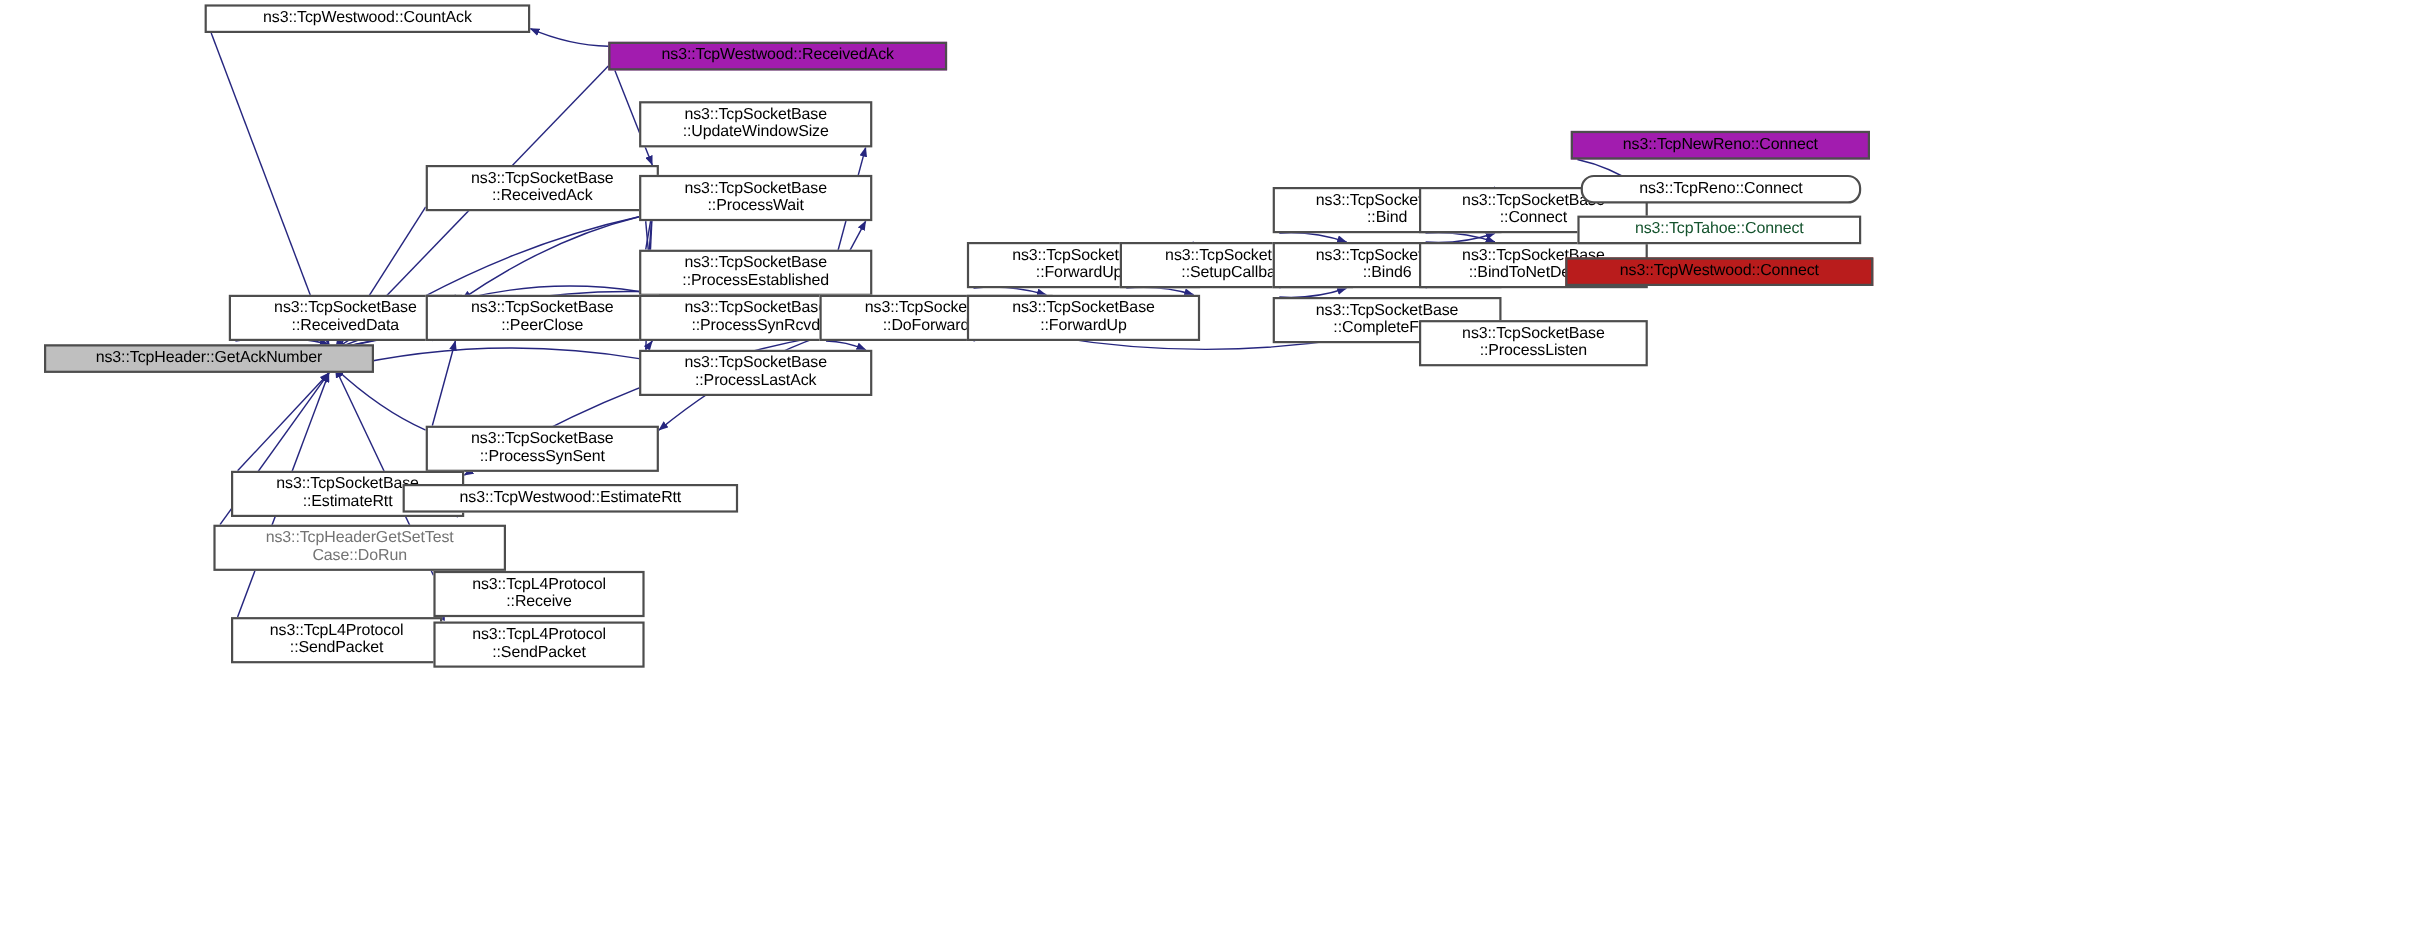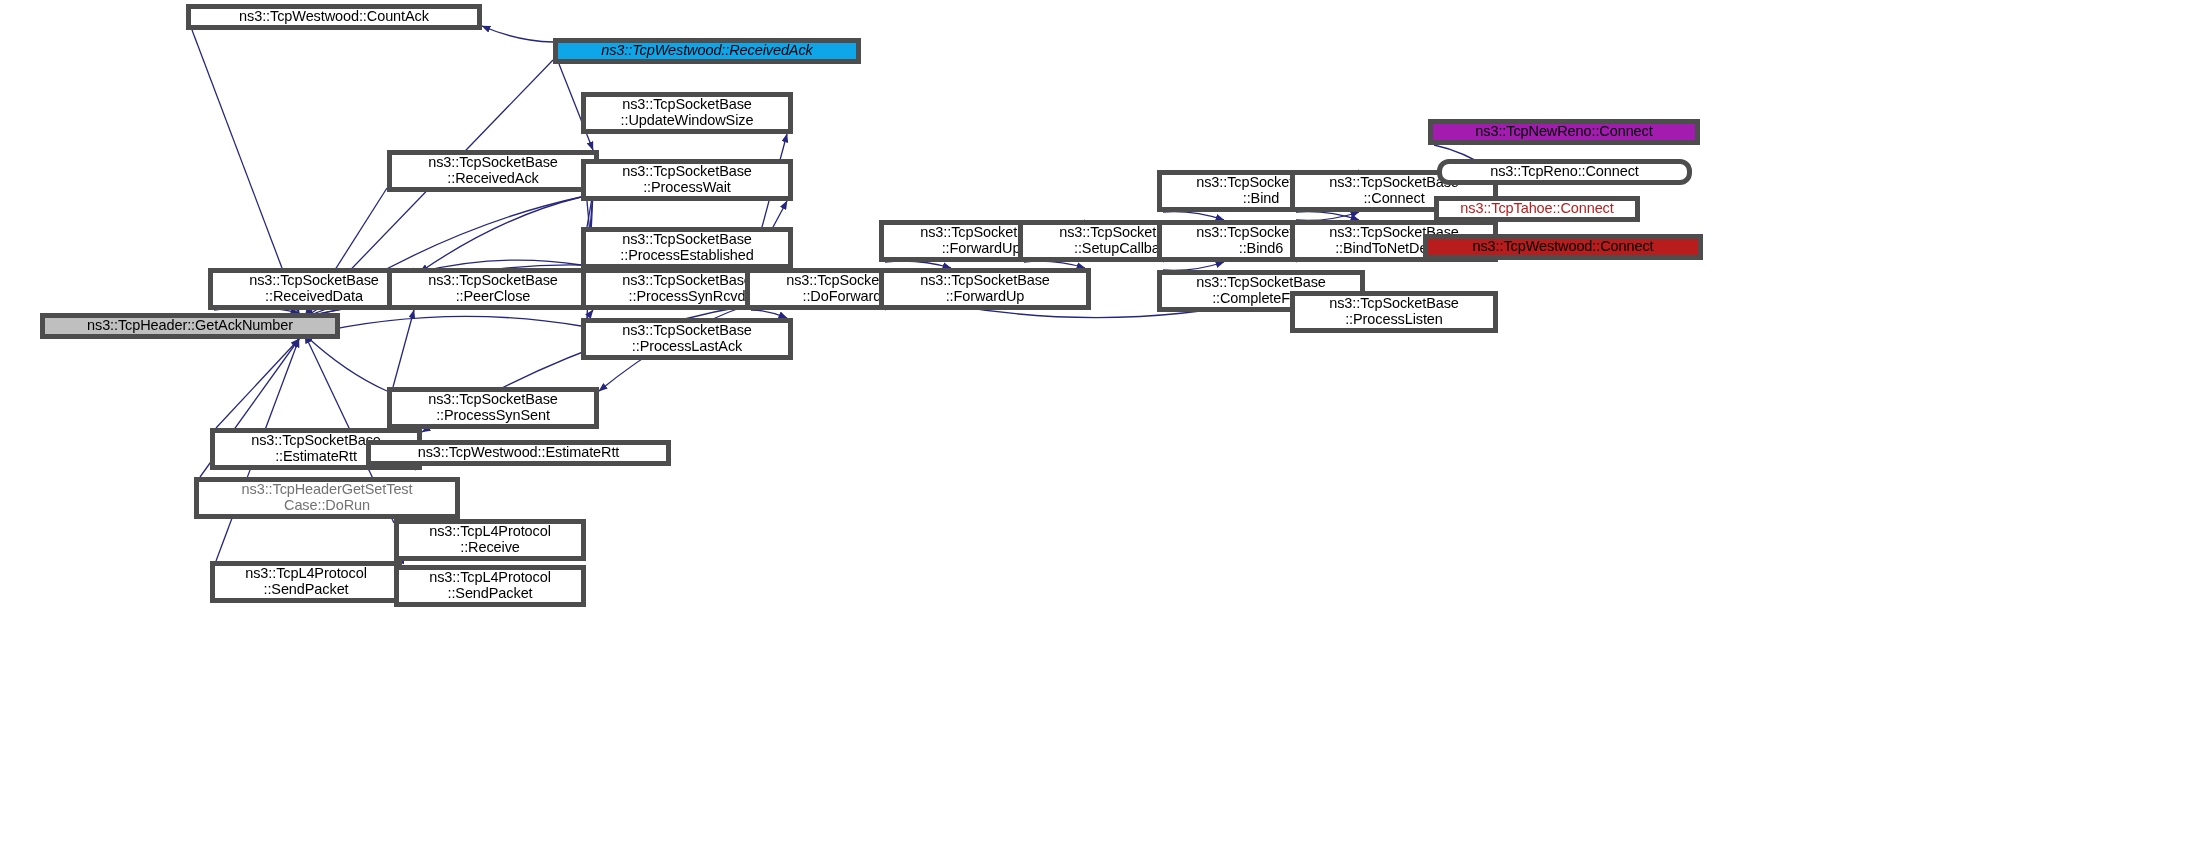--- a/index.html
+++ b/index.html
@@ -20,21 +20,21 @@
     position: absolute;
     left: 0;
     top: 0;
     width: 2205px;
     height: 852px;
     pointer-events: none;
   }
   .gnode {
     position: absolute;
     box-sizing: border-box;
-    border: 5px solid #c4b5fd;
+    border: 2px solid #c4b5fd;
     background: #ffffff;
     color: #000000;
     display: flex;
     align-items: center;
     justify-content: center;
     text-align: center;
     line-height: 1.08;
     letter-spacing: -0.1px;
     font-size: 14.5px;
     white-space: pre-line;
@@ -110,21 +110,21 @@
         <path d="M 957 306 Q 1123.5 333.81816321467915 1290 295" fill="none" stroke="#26267f" stroke-width="1.3" marker-end="url(#arrowhead)"></path>
         <path d="M 372 440 Q 394 449.67458921772226 416 470" fill="none" stroke="#26267f" stroke-width="1.3" marker-end="url(#arrowhead)"></path>
         <path d="M 745 306 Q 583.5 334.3294072735986 422 432" fill="none" stroke="#26267f" stroke-width="1.3" marker-end="url(#arrowhead)"></path>
         <path d="M 400 561 Q 398 561 396 561" fill="none" stroke="#26267f" stroke-width="1.3" marker-end="url(#arrowhead)"></path>
         <path d="M 400 565 Q 398 584 396 603" fill="none" stroke="#26267f" stroke-width="1.3" marker-end="url(#arrowhead)"></path>
       </g>
   </svg>
   <div id="node-group">
       <div class="gnode root" style="left: 5px; top: 313px; width: 300px; height: 26px; background: rgb(191, 191, 191); border-color: rgb(77, 77, 77); color: rgb(0, 0, 0); margin-left: 35px;">ns3::TcpHeader::GetAckNumber</div>
       <div class="gnode" style="left: 186px; top: 4px; width: 296px; height: 26px; background: rgb(255, 255, 255); border-color: rgb(77, 77, 77); color: rgb(0, 0, 0);">ns3::TcpWestwood::CountAck</div>
-      <div class="gnode" style="left: 553px; top: 38px; width: 308px; height: 26px; background: #0ea5e9; border-color: rgb(77, 77, 77); color: rgb(0, 0, 0); font-style: italic;">ns3::TcpWestwood::ReceivedAck</div>
+      <div class="gnode" style="left: 553px; top: 38px; width: 308px; height: 26px; background: #a21caf; border-color: rgb(77, 77, 77); color: rgb(0, 0, 0);">ns3::TcpWestwood::ReceivedAck</div>
       <div class="gnode" style="left: 581px; top: 92px; width: 212px; height: 42px; background: rgb(255, 255, 255); border-color: rgb(77, 77, 77); color: rgb(0, 0, 0);">ns3::TcpSocketBase
 ::UpdateWindowSize</div>
       <div class="gnode" style="left: 387px; top: 150px; width: 212px; height: 42px; background: rgb(255, 255, 255); border-color: rgb(77, 77, 77); color: rgb(0, 0, 0);">ns3::TcpSocketBase
 ::ReceivedAck</div>
       <div class="gnode" style="left: 581px; top: 159px; width: 212px; height: 42px; background: rgb(255, 255, 255); border-color: rgb(77, 77, 77); color: rgb(0, 0, 0);">ns3::TcpSocketBase
 ::ProcessWait</div>
       <div class="gnode" style="left: 581px; top: 227px; width: 212px; height: 42px; background: rgb(255, 255, 255); border-color: rgb(77, 77, 77); color: rgb(0, 0, 0);">ns3::TcpSocketBase
 ::ProcessEstablished</div>
       <div class="gnode" style="left: 208px; top: 268px; width: 212px; height: 42px; background: rgb(255, 255, 255); border-color: rgb(77, 77, 77); color: rgb(0, 0, 0);">ns3::TcpSocketBase
 ::ReceivedData</div>
@@ -149,21 +149,21 @@
       <div class="gnode" style="left: 1157px; top: 270px; width: 208px; height: 42px; background: rgb(255, 255, 255); border-color: rgb(77, 77, 77); color: rgb(0, 0, 0);">ns3::TcpSocketBase
 ::CompleteFork</div>
       <div class="gnode" style="left: 1290px; top: 170px; width: 208px; height: 42px; background: rgb(255, 255, 255); border-color: rgb(77, 77, 77); color: rgb(0, 0, 0);">ns3::TcpSocketBase
 ::Connect</div>
       <div class="gnode" style="left: 1290px; top: 220px; width: 208px; height: 42px; background: rgb(255, 255, 255); border-color: rgb(77, 77, 77); color: rgb(0, 0, 0);">ns3::TcpSocketBase
 ::BindToNetDevice</div>
       <div class="gnode" style="left: 1290px; top: 291px; width: 208px; height: 42px; background: rgb(255, 255, 255); border-color: rgb(77, 77, 77); color: rgb(0, 0, 0);">ns3::TcpSocketBase
 ::ProcessListen</div>
       <div class="gnode" style="left: 1428px; top: 119px; width: 272px; height: 26px; background: #a21caf; border-color: rgb(77, 77, 77); color: rgb(0, 0, 0);">ns3::TcpNewReno::Connect</div>
       <div class="gnode" style="left: 1437px; top: 159px; width: 255px; height: 26px; background: rgb(255, 255, 255); border-color: rgb(77, 77, 77); color: rgb(0, 0, 0); border-radius: 12px;">ns3::TcpReno::Connect</div>
-      <div class="gnode" style="left: 1434px; top: 196px; width: 206px; height: 26px; background: rgb(255, 255, 255); border-color: rgb(77, 77, 77); color: #b91c1c;">ns3::TcpTahoe::Connect</div>
+      <div class="gnode" style="left: 1434px; top: 196px; width: 258px; height: 26px; background: rgb(255, 255, 255); border-color: rgb(77, 77, 77); color: #14532d;">ns3::TcpTahoe::Connect</div>
       <div class="gnode" style="left: 1423px; top: 234px; width: 280px; height: 26px; background: #b91c1c; border-color: rgb(77, 77, 77); color: rgb(0, 0, 0);">ns3::TcpWestwood::Connect</div>
       <div class="gnode" style="left: 387px; top: 387px; width: 212px; height: 42px; background: rgb(255, 255, 255); border-color: rgb(77, 77, 77); color: rgb(0, 0, 0);">ns3::TcpSocketBase
 ::ProcessSynSent</div>
       <div class="gnode" style="left: 210px; top: 428px; width: 212px; height: 42px; background: rgb(255, 255, 255); border-color: rgb(77, 77, 77); color: rgb(0, 0, 0);">ns3::TcpSocketBase
 ::EstimateRtt</div>
       <div class="gnode" style="left: 366px; top: 440px; width: 305px; height: 26px; background: rgb(255, 255, 255); border-color: rgb(77, 77, 77); color: rgb(0, 0, 0);">ns3::TcpWestwood::EstimateRtt</div>
       <div class="gnode" style="left: 194px; top: 477px; width: 266px; height: 42px; background: rgb(255, 255, 255); border-color: rgb(77, 77, 77); color: #737373;">ns3::TcpHeaderGetSetTest
 Case::DoRun</div>
       <div class="gnode" style="left: 394px; top: 519px; width: 192px; height: 42px; background: rgb(255, 255, 255); border-color: rgb(77, 77, 77); color: rgb(0, 0, 0);">ns3::TcpL4Protocol
 ::Receive</div>

